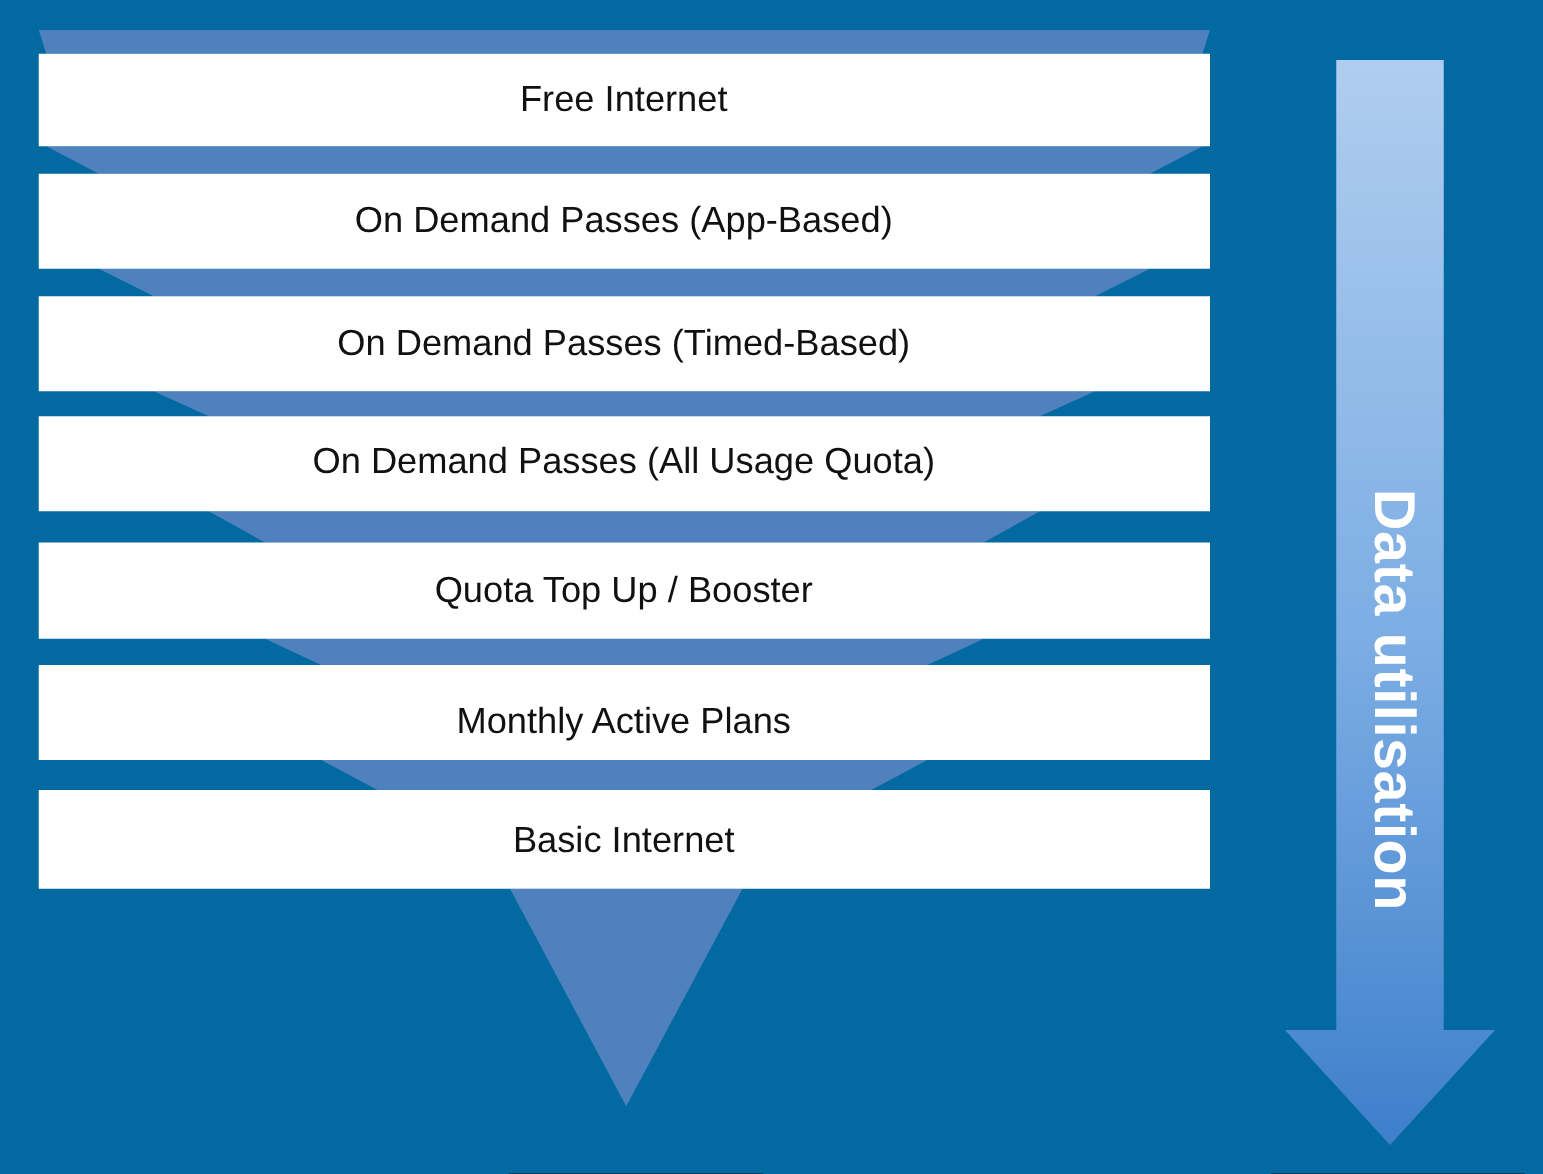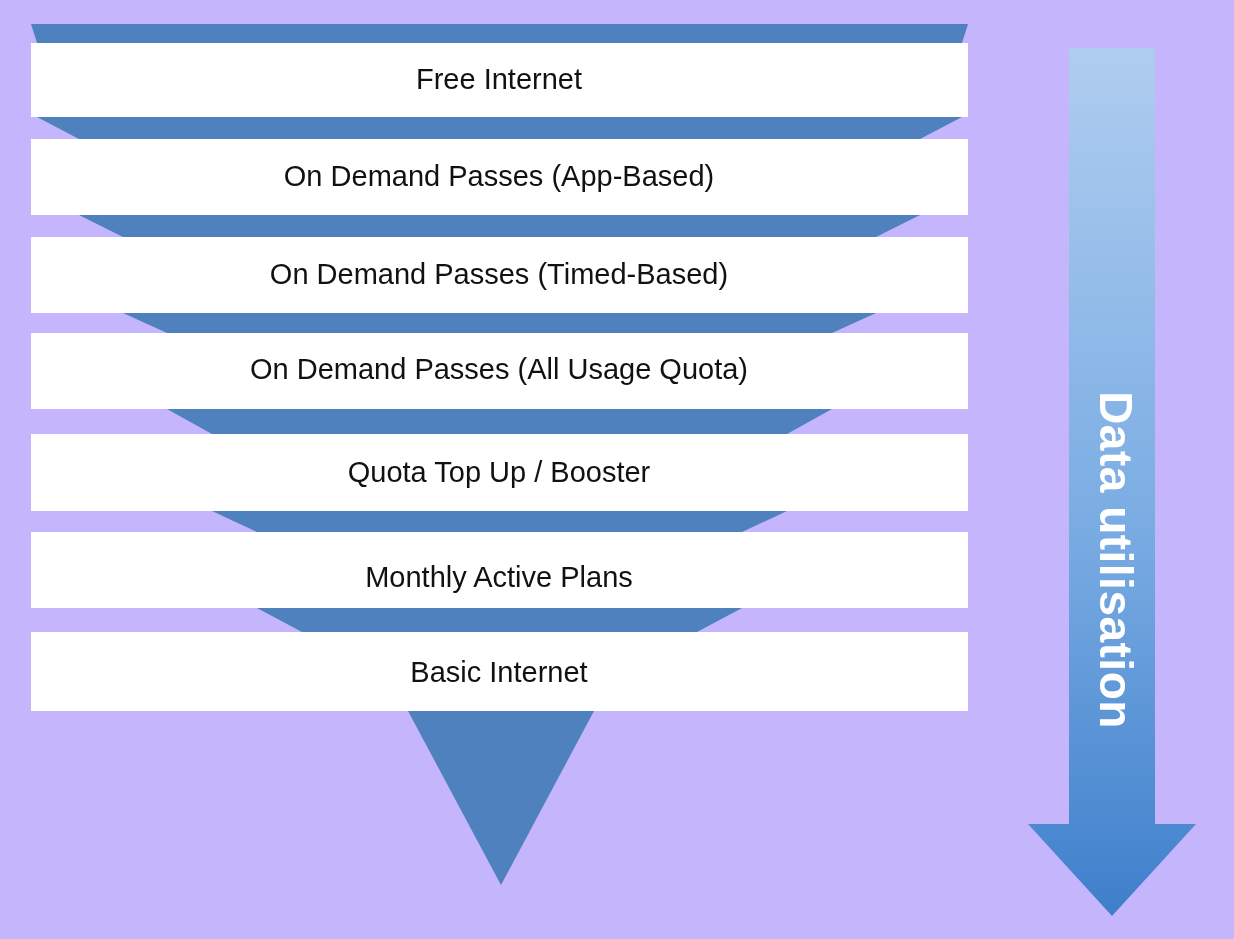--- a/index.html
+++ b/index.html
@@ -4,21 +4,21 @@
 <style>
   html, body {
     margin: 0;
     padding: 0;
     background: #000000;
   }
   #canvas {
     position: relative;
     width: 1234px;
     height: 939px;
-    background: #c4b5fd;
+    background: #0369a1;
     overflow: hidden;
     font-family: "Liberation Sans", sans-serif;
   }
   #funnel-svg, #arrow-svg {
     position: absolute;
     top: 0;
     left: 0;
     display: block;
   }
   .funnel-band-label {

